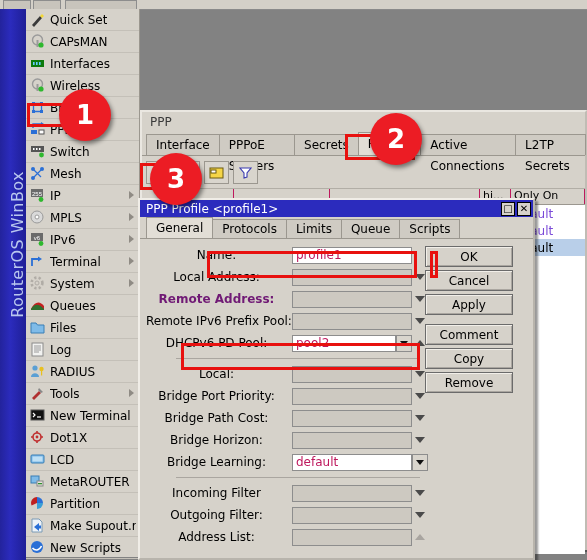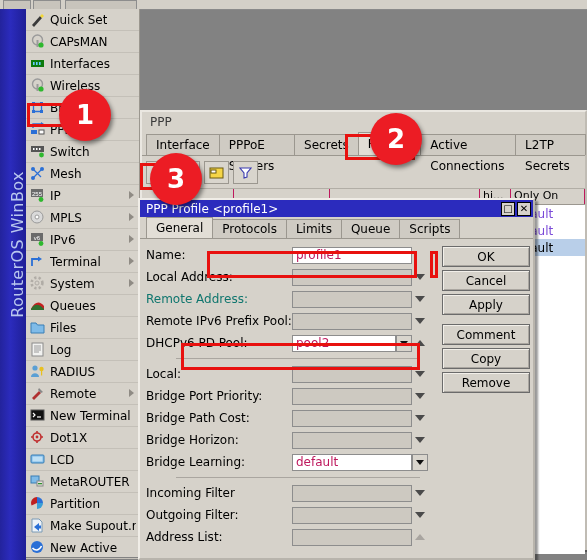--- a/index.html
+++ b/index.html
@@ -69,40 +69,40 @@
          display:flex;align-items:center;justify-content:center;font-size:10px;color:#000;
          box-sizing:border-box;line-height:1;}
   #dlg .tabrow2{height:21px;display:flex;align-items:flex-end;padding-left:6px;
                 border-bottom:1px solid #9b978f;background:#d6d2ca;}
   .dtab{height:19px;line-height:19px;padding:0 9px;font-size:12px;background:#cfcbc3;
         border:1px solid #9b978f;border-bottom:none;margin-right:-1px;box-sizing:border-box;}
   .dtab.sel{background:#e2ded6;height:21px;line-height:20px;position:relative;z-index:3;}
 
   .form{position:absolute;left:6px;top:44px;width:282px;}
   .frow{display:flex;align-items:center;height:22px;}
-  .frow .fl{width:146px;text-align:left;padding-right:5px;font-size:12px;
+  .frow .fl{width:146px;text-align:center;padding-right:5px;font-size:12px;
             white-space:nowrap;box-sizing:border-box;}
-  .frow .fl.blue{color:#0f766e;}
+  .frow .fl.blue{color:#701a75;font-weight:bold;}
   .fin{height:17px;flex:1;background:#cdc9c1;border:1px solid #8d8d8d;box-sizing:border-box;
        font-size:12px;padding:0 3px;line-height:15px;color:#be185d;overflow:hidden;white-space:nowrap;}
   .fin.white{background:#fff;}
   .caret{width:16px;display:flex;align-items:center;justify-content:center;}
   .caret .tri{width:0;height:0;border-left:5px solid transparent;border-right:5px solid transparent;
               border-top:6px solid #4a4a4a;}
   .spin{width:16px;height:17px;background:#d9d5cd;border:1px solid #8d8d8d;box-sizing:border-box;
         display:flex;align-items:center;justify-content:center;}
   .spin .dn{width:0;height:0;border-left:4px solid transparent;border-right:4px solid transparent;
             border-top:5px solid #111;}
   .upbtn{width:16px;display:flex;align-items:center;justify-content:center;}
   .upbtn .up{width:0;height:0;border-left:5px solid transparent;border-right:5px solid transparent;
              border-bottom:6px solid #4a4a4a;}
   .upbtn .up.dim{border-bottom-color:#a9a5a0;}
   .sep{height:1px;background:#aaa6a0;margin:4px 8px 4px 30px;}
 
-  .btncol{position:absolute;right:3px;top:46px;width:88px;}
+  .btncol{position:absolute;right:20px;top:46px;width:88px;}
   .dbtn{height:21px;line-height:20px;text-align:center;background:#d6d2ca;border:1px solid #6b6b6b;
         font-size:12px;margin-bottom:3px;box-sizing:border-box;
         box-shadow:inset 1px 1px 0 #f2efe9, inset -1px -1px 0 #aaa6a0;}
   .gapb{margin-top:9px;}
 
   
   .hl{position:absolute;border:3px solid #e8110f;box-sizing:border-box;z-index:60;}
   .circ{position:absolute;z-index:70;border-radius:50%;background:#ec1c24;color:#fff;
         display:flex;align-items:center;justify-content:center;font-size:26px;font-weight:bold;
         box-shadow:2px 3px 4px rgba(0,0,0,.45);
@@ -296,21 +296,21 @@
         </span>
         <span class="lbl">RADIUS</span>
       </div>
       <div class="mi">
         <span class="ico">
           <svg width="15" height="15" viewBox="0 0 15 15">
             <path d="M2 12 L9 5 l2 2 -7 7z" fill="#b03030"></path>
             <path d="M9 2 l4 4 -2 1 -3-3z" fill="#888"></path>
           </svg>
         </span>
-        <span class="lbl">Remote</span>
+        <span class="lbl">Tools</span>
         <span class="arr"></span>
       </div>
       <div class="mi">
         <span class="ico">
           <svg width="15" height="15" viewBox="0 0 15 15">
             <rect x="1" y="2" width="13" height="10" fill="#111" stroke="#555"></rect>
             <path d="M3 5 l2 2 -2 2" stroke="#fff" fill="none" stroke-width="1.2"></path>
             <path d="M7 9h4" stroke="#fff" stroke-width="1.2"></path>
           </svg>
         </span>
@@ -364,21 +364,21 @@
         </span>
         <span class="lbl">Make Supout.rif</span>
       </div>
       <div class="mi">
         <span class="ico">
           <svg width="15" height="15" viewBox="0 0 15 15">
             <circle cx="7" cy="7" r="6" fill="#2a6fd6"></circle>
             <path d="M2.5 8 C5 11, 9 11, 11.5 6" stroke="#fff" stroke-width="1.6" fill="none"></path>
           </svg>
         </span>
-        <span class="lbl">New Active</span>
+        <span class="lbl">New Scripts</span>
       </div>
       <div class="mi"></div>
     </div>
 
   <div id="ppp">
     <div class="wtitle">PPP</div>
     <div class="tabrow">
         <div class="wtab">Interface</div>
         <div class="wtab">PPPoE Servers</div>
         <div class="wtab">Secrets</div>

